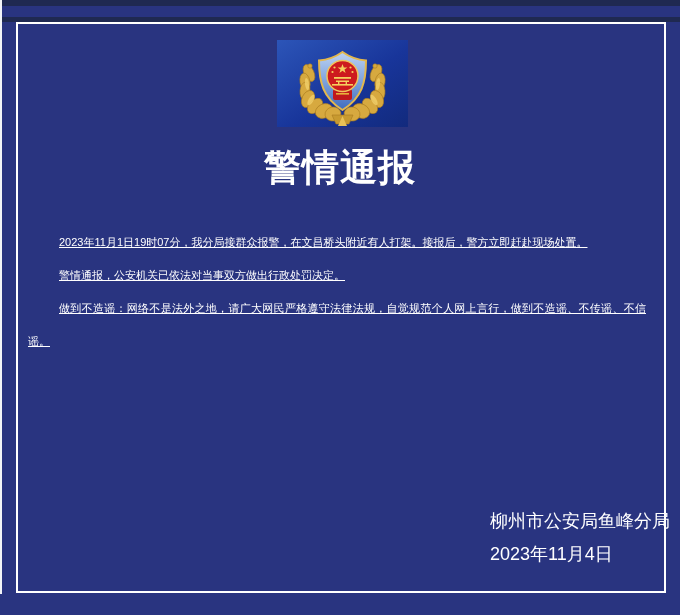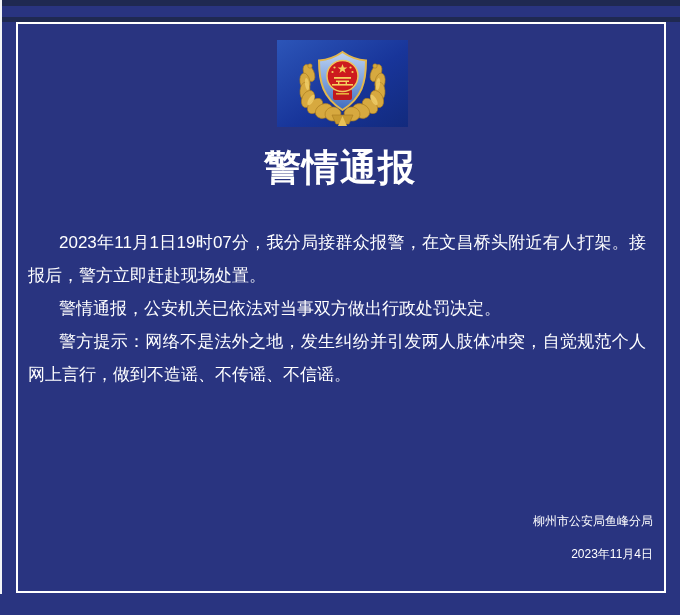--- a/index.html
+++ b/index.html
@@ -37,32 +37,32 @@
   .title{
     position:absolute;left:0;top:143px;width:680px;
     text-align:center;
     font-size:37px;
     font-weight:700;
     letter-spacing:1px;
     color:#ffffff;
   }
   .body-text{
     position:absolute;left:28px;right:34px;top:226px;
-    font-size:17px;
+    font-size:11px;
     line-height:33px;
     text-align:justify;
+    text-decoration:underline;
   }
   .body-text p{
     margin:0;
     text-indent:31px;
   }
   .signature{
-    position:absolute;right:27px;top:505px;
-    text-align:right;
-    font-size:12px;
+    position:absolute;right:10px;top:505px;
+    font-size:18px;
     line-height:33px;
   }
 </style>
 </head>
 <body>
 
 <div class="canvas">
 
   <div class="strip-top"></div>
   <div class="strip-shadow"></div>
@@ -136,21 +136,21 @@
         <rect x="68.6" y="42" width="1.4" height="2"></rect>
       </g>
     </svg>
   </div>
 
   <div class="title">警情通报</div>
 
   <div class="body-text">
     <p>2023年11月1日19时07分，我分局接群众报警，在文昌桥头附近有人打架。接报后，警方立即赶赴现场处置。</p>
     <p>警情通报，公安机关已依法对当事双方做出行政处罚决定。</p>
-    <p>警方提示：网络不是法外之地，发生纠纷并引发两人肢体冲突，自觉规范个人网上言行，做到不造谣、不传谣、不信谣。</p>
+    <p>做到不造谣：网络不是法外之地，请广大网民严格遵守法律法规，自觉规范个人网上言行，做到不造谣、不传谣、不信谣。</p>
   </div>
 
   <div class="signature">
     <div>柳州市公安局鱼峰分局</div>
     <div>2023年11月4日</div>
   </div>
 
 </div>
 
 </body></html>

